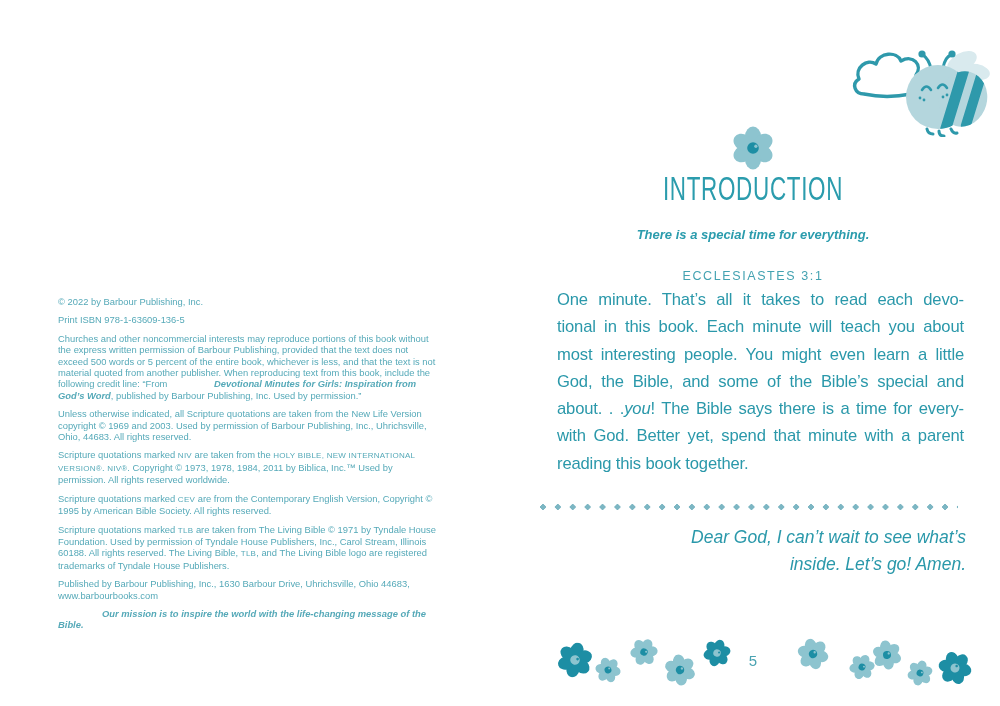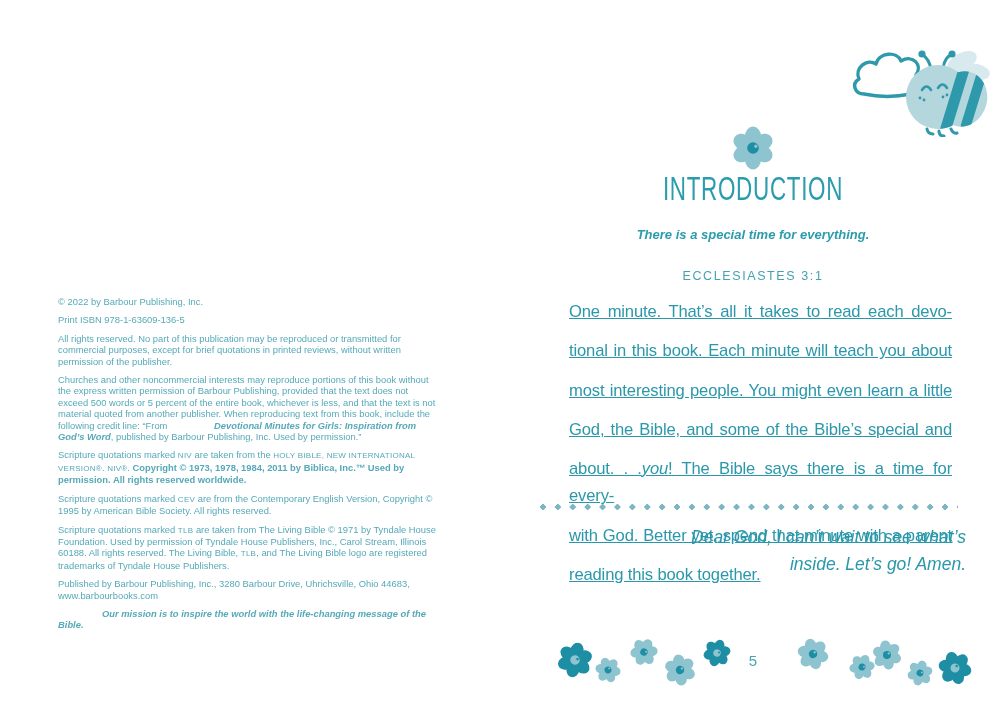--- a/index.html
+++ b/index.html
@@ -12,21 +12,21 @@
   .page{
     position:relative;width:1000px;height:706px;background:var(--page-bg);
     font-family:"Liberation Sans",sans-serif;overflow:hidden;
   }
   
   .copyright{
     position:absolute;left:42px;top:296px;width:398px;
     color:var(--left-text);font-size:9.4px;line-height:11.4px;text-align:left;
   }
   .copyright p{margin:0 0 7px 16px;}
-  .s-bold{font-weight:bold;text-align:right;}
+  .s-bold{font-weight:normal;text-align:right;}
   .s-italic{font-style:italic;}
   .s-bolditalic{font-weight:bold;font-style:italic;padding-left:44px;}
   .s-sc{font-size:8px;letter-spacing:.25px;}
   
   .flower{position:absolute;display:inline-block;}
   .flower svg{display:block;width:100%;height:100%;}
   .fl-light{color:var(--flower-light);--fc:var(--flower-dark);}
   .fl-dark{color:var(--flower-dark);--fc:var(--flower-light);}
   .title{
     position:absolute;left:540px;top:170px;width:426px;margin:0;
@@ -38,21 +38,21 @@
     font-style:italic;font-size:13px;color:var(--title-teal);font-weight:bold;
   }
   .verse-ref{
     position:absolute;left:540px;top:255px;width:426px;text-align:center;
     font-size:12.5px;letter-spacing:1.6px;color:var(--ref-teal);margin-top:14px;
   }
   .body-block{
     position:absolute;left:557px;top:286px;width:407px;
     color:var(--body-teal);font-size:16.6px;line-height:27.3px;letter-spacing:-.15px;
   }
-  .body-block p{margin:12px;text-align:justify;text-align-last:justify;text-decoration:underline;}
+  .body-block p{margin:0;text-align:justify;text-align-last:justify;}
   .body-block p:last-child{text-align:right;text-align-last:left;}
   .dots{
     position:absolute;left:540px;top:504px;width:418px;height:6px;
     background-image:radial-gradient(circle at 3px 3px, var(--dot) 2.6px, transparent 2.9px);
     background-size:14.9px 6px;background-repeat:repeat-x;
   }
   .prayer{
     position:absolute;left:540px;top:524px;width:426px;text-align:right;
     font-style:italic;font-size:17.5px;line-height:27px;color:var(--body-teal);font-weight:normal;
   }
@@ -82,26 +82,26 @@
       <circle cx="22.6" cy="18.4" r="1.5" fill="currentColor"></circle>
     </symbol>
   </defs>
 </svg>
 
 <div class="page">
 
   <div class="copyright">
       <p><span>© 2022 by Barbour Publishing, Inc.</span></p>
       <p><span>Print ISBN 978-1-63609-136-5</span></p>
-      <p><span>All rights reserved. No part of this publication may be reproduced or transmitted for commercial purposes, except for brief quotations in printed reviews, without written permission of the publisher.</span></p>
       <p><span>Churches and other noncommercial interests may reproduce portions of this book without the express written permission of Barbour Publishing, provided that the text does not exceed 500 words or 5 percent of the entire book, whichever is less, and that the text is not material quoted from another publisher. When reproducing text from this book, include the following credit line: “From </span><span class="s-bolditalic">Devotional Minutes for Girls: Inspiration from God’s Word</span><span>, published by Barbour Publishing, Inc. Used by permission.”</span></p>
+      <p><span>Unless otherwise indicated, all Scripture quotations are taken from the New Life Version copyright © 1969 and 2003. Used by permission of Barbour Publishing, Inc., Uhrichsville, Ohio, 44683. All rights reserved.</span></p>
       <p><span>Scripture quotations marked </span><span class="s-sc">NIV</span><span> are taken from the </span><span class="s-sc">HOLY BIBLE, NEW INTERNATIONAL VERSION®</span><span>. </span><span class="s-sc">NIV®</span><span>. </span><span class="s-bold">Copyright © 1973, 1978, 1984, 2011 by Biblica, Inc.™ Used by permission. All rights reserved worldwide.</span></p>
       <p><span>Scripture quotations marked </span><span class="s-sc">CEV</span><span> are from the Contemporary English Version, Copyright © 1995 by American Bible Society. All rights reserved.</span></p>
       <p><span>Scripture quotations marked </span><span class="s-sc">TLB</span><span> are taken from The Living Bible © 1971 by Tyndale House Foundation. Used by permission of Tyndale House Publishers, Inc., Carol Stream, Illinois 60188. All rights reserved. The Living Bible, </span><span class="s-sc">TLB</span><span>, and The Living Bible logo are registered trademarks of Tyndale House Publishers.</span></p>
-      <p><span>Published by Barbour Publishing, Inc., 3280 Barbour Drive, Uhrichsville, Ohio 44683, www.barbourbooks.com</span></p>
+      <p><span>Published by Barbour Publishing, Inc., 1630 Barbour Drive, Uhrichsville, Ohio 44683, www.barbourbooks.com</span></p>
       <p><span class="s-bolditalic">Our mission is to inspire the world with the life-changing message of the Bible.</span></p>
     </div>
 
   <svg class="deco cloud" viewBox="0 0 80 62">
     <path d="M14 50 C5 50 1 40 9 35 C4 24 17 14 26 20 C29 8 47 7 51 17 C63 10 73 21 66 31 C76 34 72 49 61 50 C46 53 28 53 14 50 Z" fill="none" stroke="currentColor" stroke-width="3.4" stroke-linejoin="round" stroke-linecap="round"></path>
   </svg>
 
   <svg class="deco bee" viewBox="0 0 100 95">
     <ellipse cx="69" cy="20" rx="16" ry="9" transform="rotate(-28 69 20)" fill="var(--bee-wing)"></ellipse>
     <ellipse cx="83" cy="30" rx="14" ry="8" transform="rotate(10 83 30)" fill="var(--bee-wing)"></ellipse>

